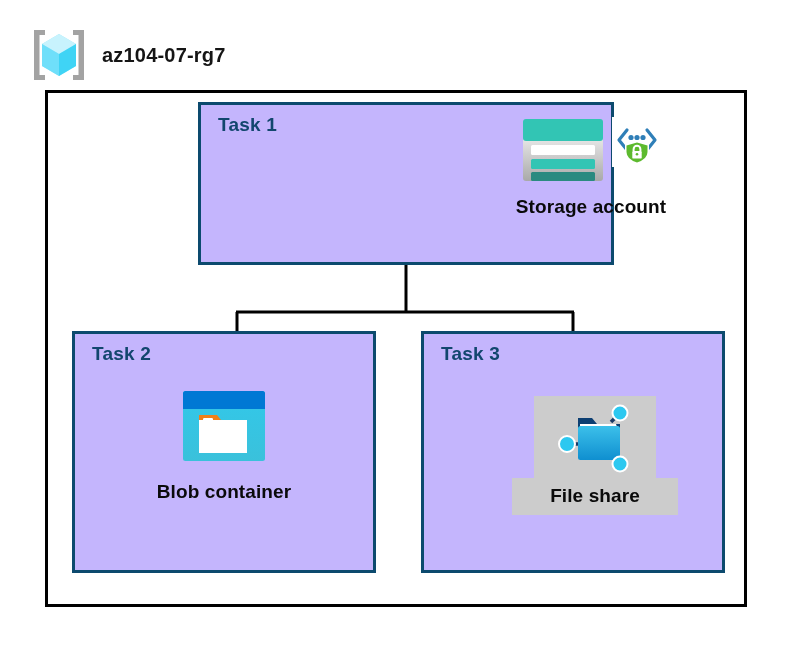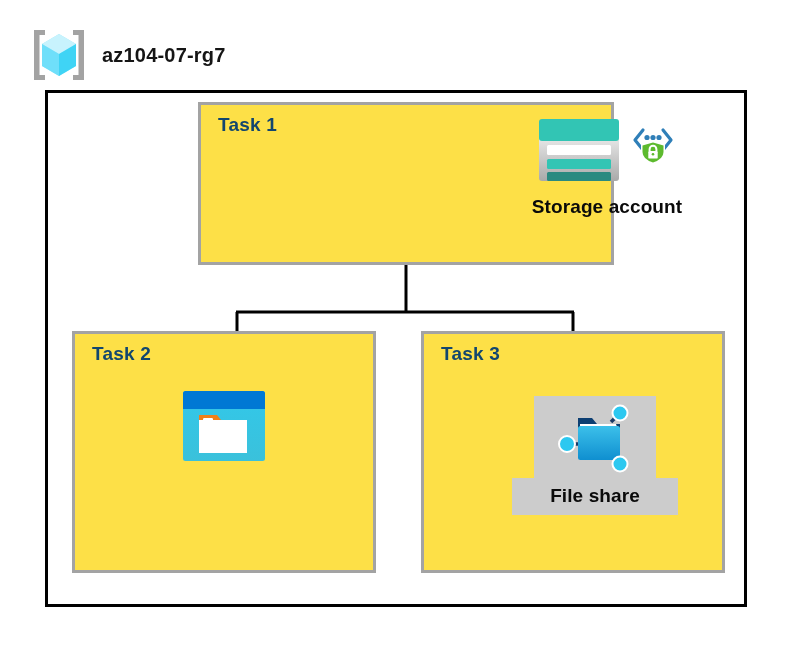--- a/index.html
+++ b/index.html
@@ -42,23 +42,23 @@
     width: 702px;
     height: 517px;
     border: 3px solid #000000;
     box-sizing: border-box;
     background: #ffffff;
   }
 
   
   .task-box {
     position: absolute;
-    border: 3px solid #a3a3a3;
+    border: 3px solid #0c4a6e;
     box-sizing: border-box;
-    background: #fde047;
+    background: #c4b5fd;
   }
   #task-1-box { left: 198px; top: 102px; width: 416px; height: 163px; }
   #task-2-box { left: 72px;  top: 331px; width: 304px; height: 242px; }
   #task-3-box { left: 421px; top: 331px; width: 304px; height: 242px; text-align: right; }
 
   .task-label {
     position: absolute;
     left: 17px;
     top: 9px;
     font-size: 19px;
@@ -76,21 +76,21 @@
     align-items: center;
   }
   .node-caption {
     font-size: 19px;
     font-weight: bold;
     color: #0a0a0a;
     white-space: nowrap;
     letter-spacing: 0.1px;
   }
 
-  #node-storage { left: 246px; top: 12px; width: 320px; }
+  #node-storage { left: 230px; top: 12px; width: 320px; }
   #node-storage .icon-row {
     display: flex;
     align-items: flex-start;
     gap: 7px;
     margin-bottom: 9px;
   }
 
   #node-blob { left: 54px; top: 55px; width: 190px; }
   #node-blob .icon-row { margin-bottom: 14px; }
 
@@ -207,20 +207,21 @@
           <rect x="2" y="2" width="82" height="70" rx="2.5" fill="url(#blobBody)"></rect>
           <path d="M4.5 2 L81.5 2 A2.5 2.5 0 0 1 84 4.5 L84 20 L2 20 L2 4.5 A2.5 2.5 0 0 1 4.5 2 Z" fill="#0078d4"></path>
 
           <path d="M18 26 L36 26 L40 31 L36 36 L18 36 Z" fill="#f08019"></path>
           <rect x="22" y="29" width="10" height="3.4" rx="1.2" fill="#ffffff"></rect>
 
           <rect x="18" y="31" width="48" height="33" fill="#ffffff"></rect>
         </svg>
       </span>
     </div>
+    <div class="node-caption">Blob container</div>
   </div>
 </div>
 
 <div class="task-box" id="task-3-box">
   <div class="task-label">Task 3</div>
 
   <div class="node" id="node-fileshare">
     <div class="icon-hl">
       <span>
         <svg width="78" height="74" viewBox="0 0 78 74" xmlns="http://www.w3.org/2000/svg">

